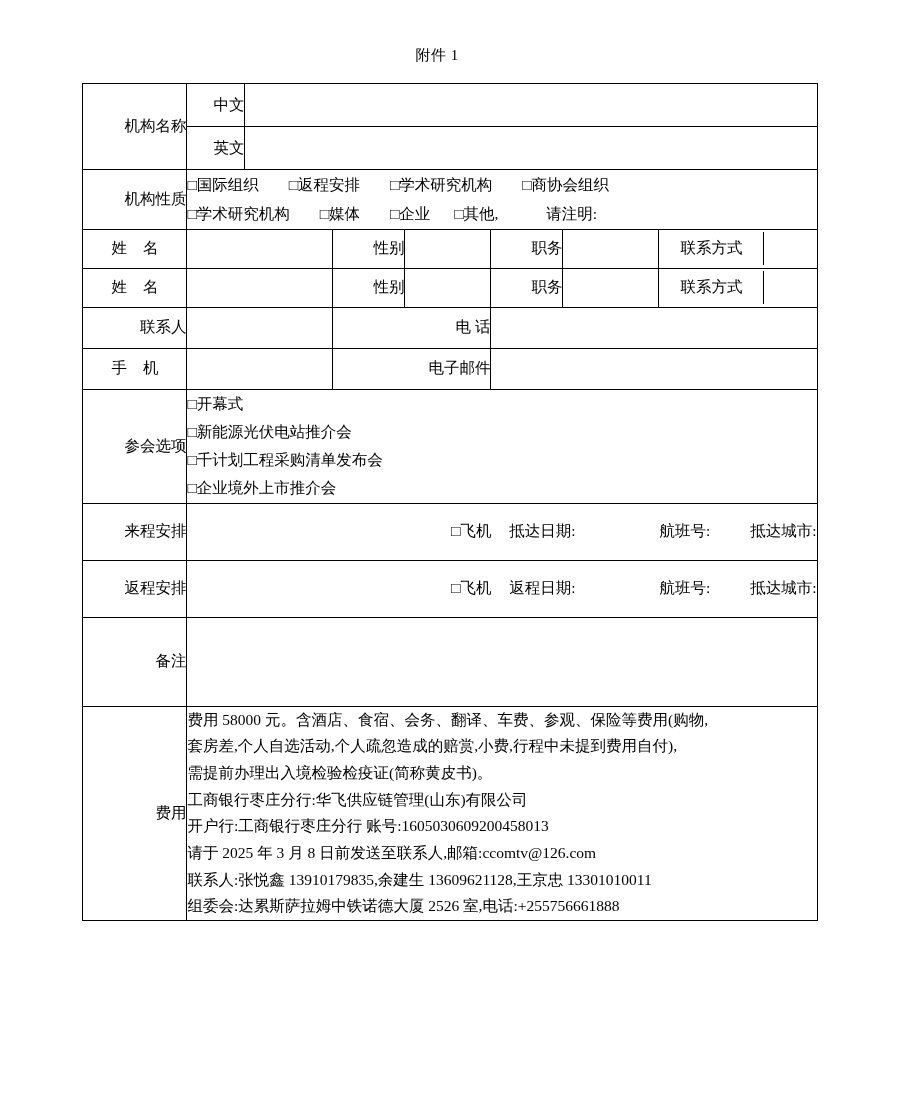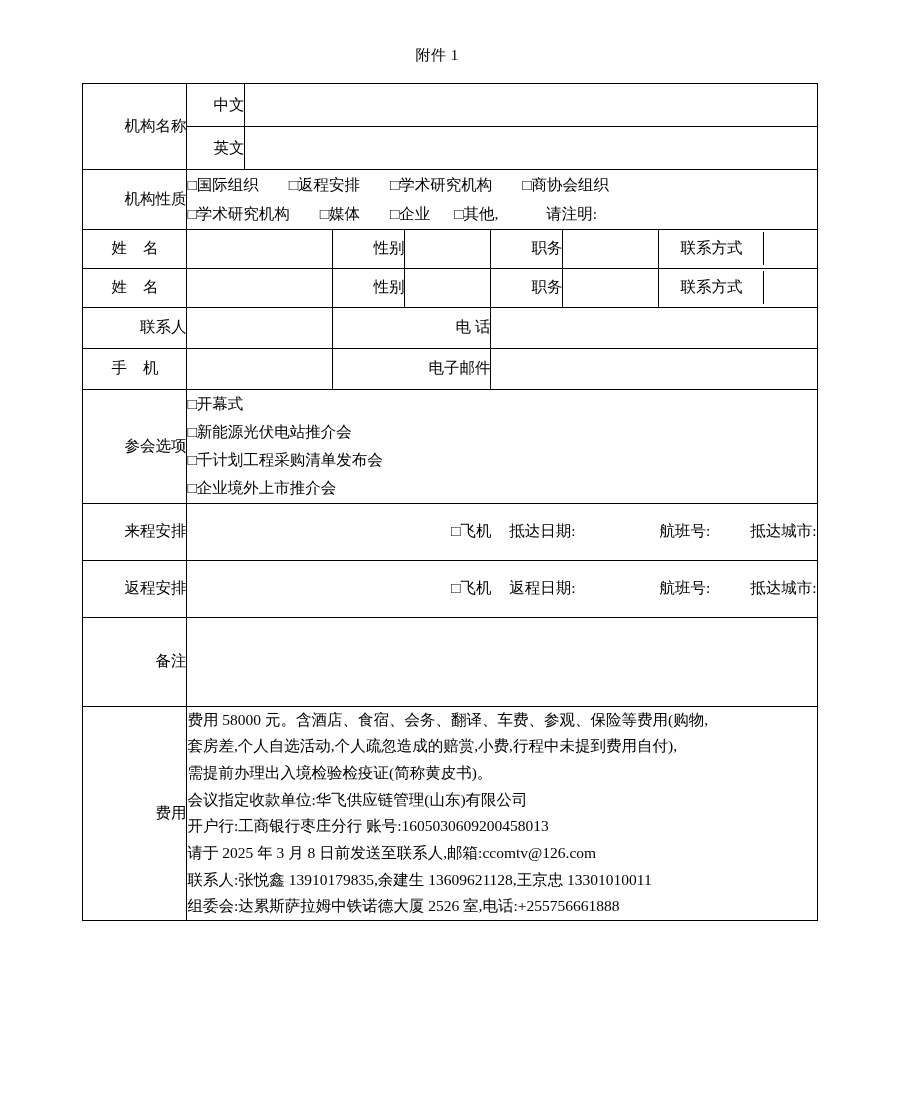--- a/index.html
+++ b/index.html
@@ -235,21 +235,21 @@
       <td class="lbl">备注</td>
       <td class="cellpad tall-note" colspan="7"></td>
     </tr>
 
     <tr>
       <td class="lbl">费用</td>
       <td class="fee" colspan="7">
         <div>费用 58000 元。含酒店、食宿、会务、翻译、车费、参观、保险等费用(购物,</div>
         <div>套房差,个人自选活动,个人疏忽造成的赔赏,小费,行程中未提到费用自付),</div>
         <div>需提前办理出入境检验检疫证(简称黄皮书)。</div>
-        <div>会议指定收款单位:华飞供应链管理(山东)有限公司</div>
+        <div>工商银行枣庄分行:华飞供应链管理(山东)有限公司</div>
         <div>开户行:工商银行枣庄分行    账号:1605030609200458013</div>
         <div>请于 2025 年 3 月 8 日前发送至联系人,邮箱:ccomtv@126.com</div>
         <div>联系人:张悦鑫 13910179835,余建生 13609621128,王京忠 13301010011</div>
         <div>组委会:达累斯萨拉姆中铁诺德大厦 2526 室,电话:+255756661888</div>
       </td>
     </tr>
 
   </tbody>
     </table>
 </div>

